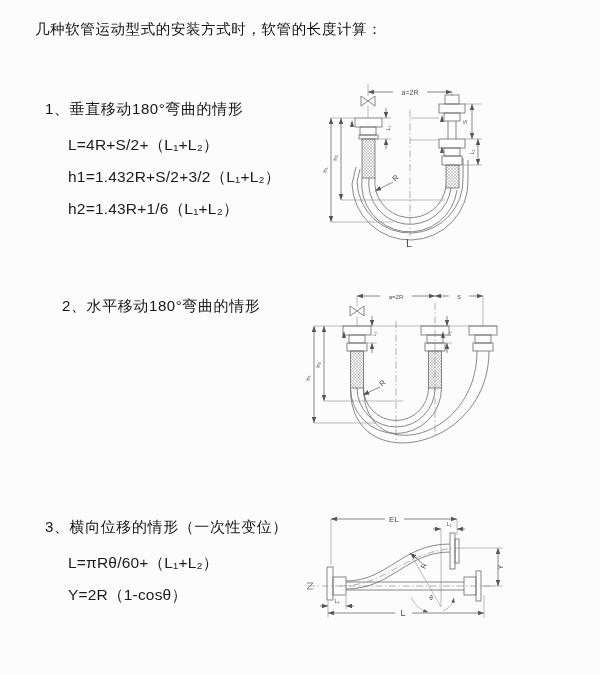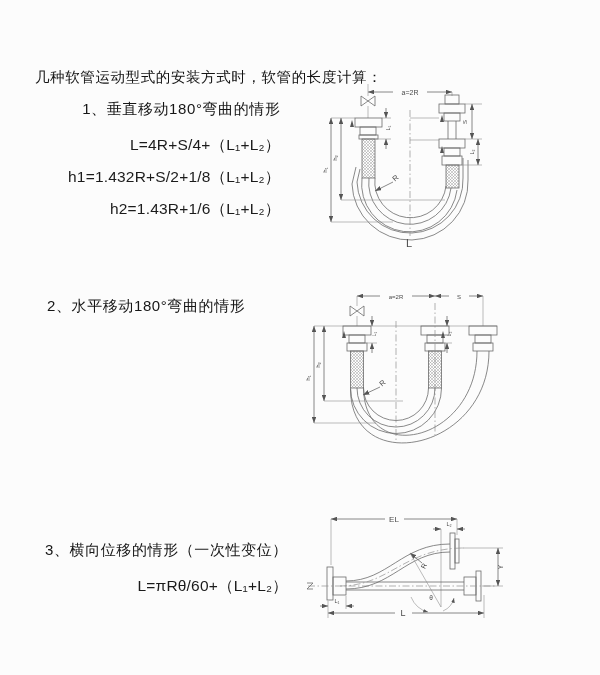--- a/index.html
+++ b/index.html
@@ -1,51 +1,52 @@
 <!DOCTYPE html>
 <html><head>
 <meta charset="utf-8">
 <style>
   html,body{margin:0;padding:0;}
   body{width:600px;height:675px;position:relative;background:#fcfcfc;
        font-family:"Liberation Sans",sans-serif;overflow:hidden;color:#191919;}
-  .title{position:absolute;left:35px;top:20px;font-size:14.5px;letter-spacing:.6px;color:#141414;margin-top:48px;}
-  .section{position:absolute;text-align:right;}
+  .title{position:absolute;left:35px;top:20px;font-size:14.5px;letter-spacing:.6px;color:#141414;}
+  .section{position:absolute;}
   .section .heading{font-size:15px;letter-spacing:.6px;color:#161616;}
   .section .formulas{margin:15px 0 0 23px;}
   .section .formulas div{font-size:15.5px;height:32px;line-height:22px;letter-spacing:.2px;color:#1b1b1b;}
   svg{position:absolute;overflow:visible;}
   svg text{font-family:"Liberation Sans",sans-serif;fill:#4a4a4a;}
   .dline{stroke:#6b6b6b;stroke-width:.8;fill:none;}
   .thin{stroke:#8f8f8f;stroke-width:.6;fill:none;}
   .cl{stroke:#8f8f8f;stroke-width:.7;fill:none;stroke-dasharray:7 2.5 1.5 2.5;}
   .solid{fill:#555;stroke:none;}
 </style>
 </head>
 <body>
 
 <div class="title">几种软管运动型式的安装方式时，软管的长度计算：</div>
 
 <div class="section" style="left:45px;top:100px">
   <div class="heading">1、垂直移动180°弯曲的情形</div>
   <div class="formulas">
-    <div>L=4R+S/4+（L₁+L₂）</div>
-    <div>h1=1.432R+S/2+1/8（L₁+L₂）</div>
+    <div>L=4R+S/2+（L₁+L₂）</div>
+    <div>h1=1.432R+S/2+3/2（L₁+L₂）</div>
     <div>h2=1.43R+1/6（L₁+L₂）</div>
   </div>
 </div>
 
-<div class="section" style="left:47px;top:297px">
+<div class="section" style="left:62px;top:297px">
   <div class="heading">2、水平移动180°弯曲的情形</div>
 </div>
 
-<div class="section" style="left:45px;top:541px">
+<div class="section" style="left:45px;top:518px">
   <div class="heading">3、横向位移的情形（一次性变位）</div>
   <div class="formulas">
     <div>L=πRθ/60+（L₁+L₂）</div>
+    <div>Y=2R（1-cosθ）</div>
   </div>
 </div>
 
 <svg style="left:305px;top:70px" width="285" height="190" viewBox="0 0 285 190">
   <defs>
     <marker id="a1" viewBox="0 0 8 6" refX="8" refY="3" markerWidth="8" markerHeight="6" orient="auto-start-reverse">
       <path d="M0,0L8,3L0,6Z" fill="#555"></path>
     </marker>
     <pattern id="h1p" patternUnits="userSpaceOnUse" width="3" height="3">
       <path d="M0,0L3,3M3,0L0,3" stroke="#8a8a8a" stroke-width="0.4"></path>

